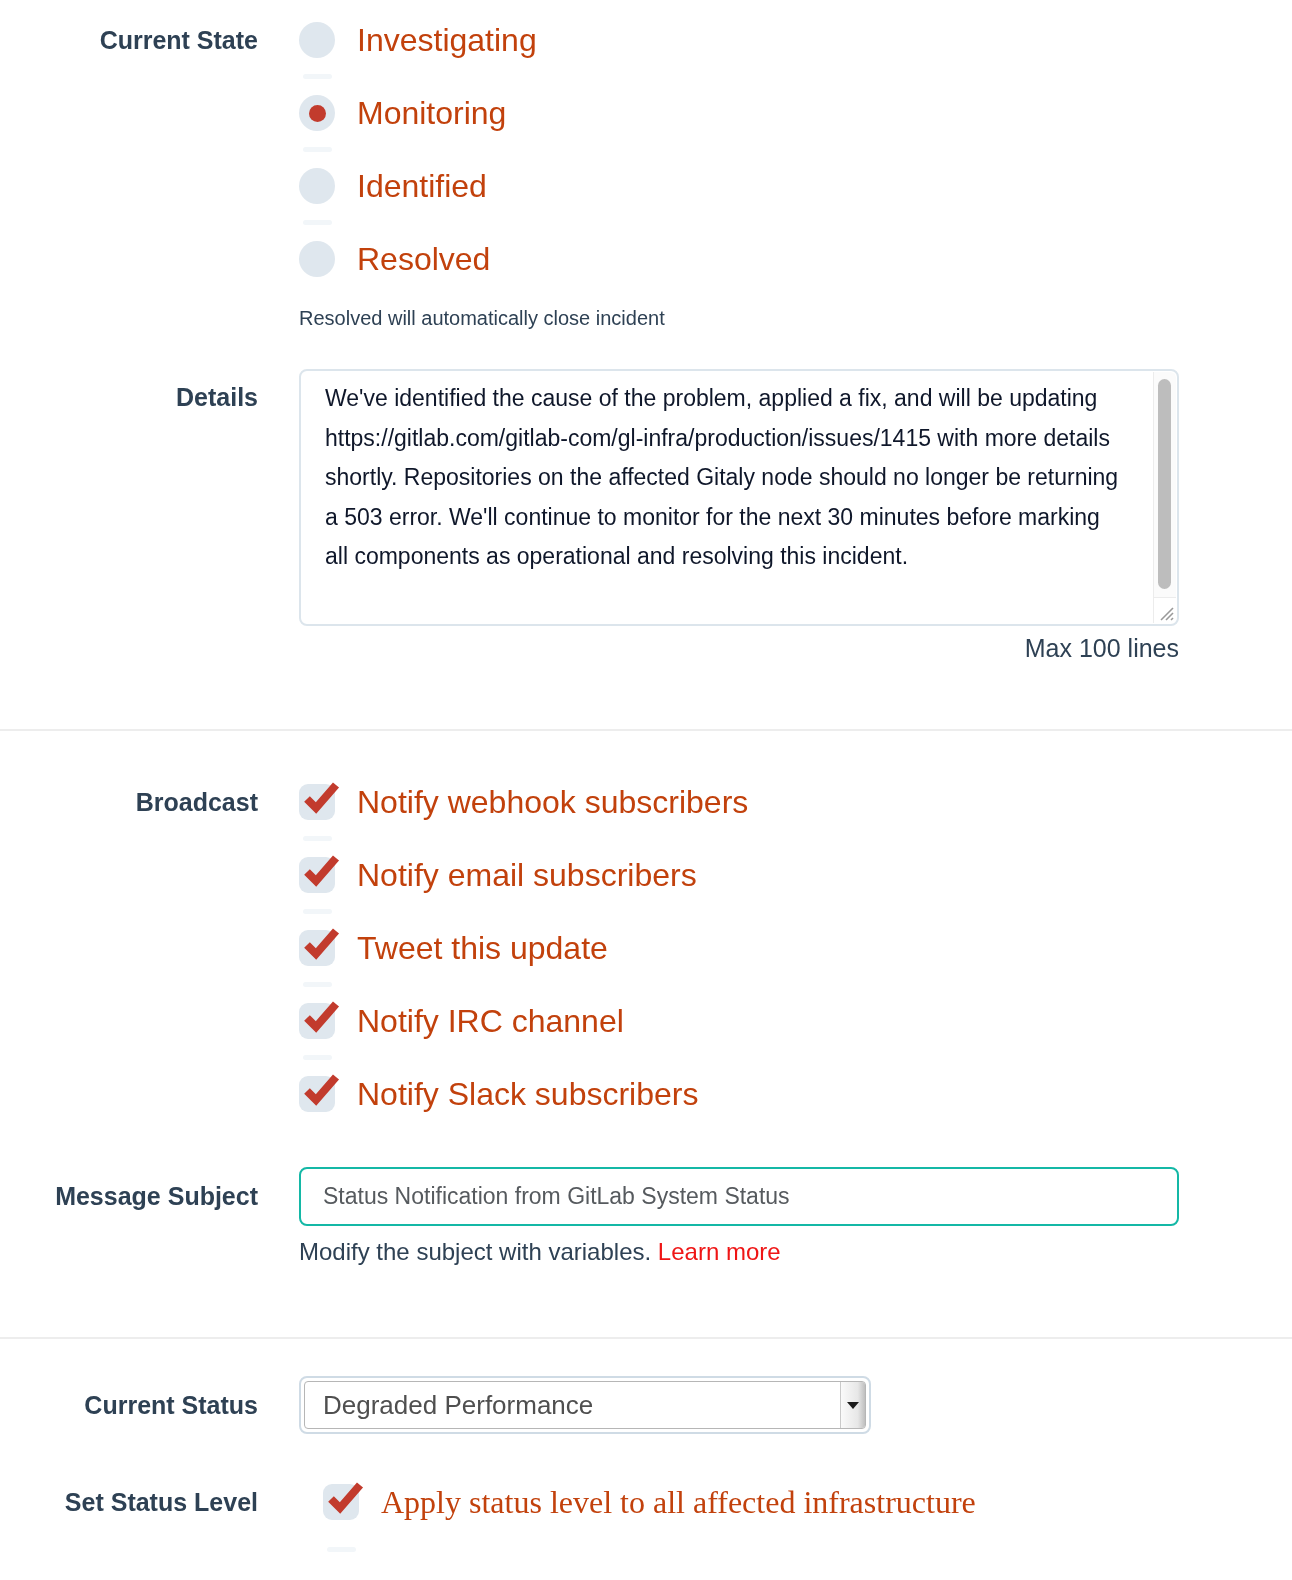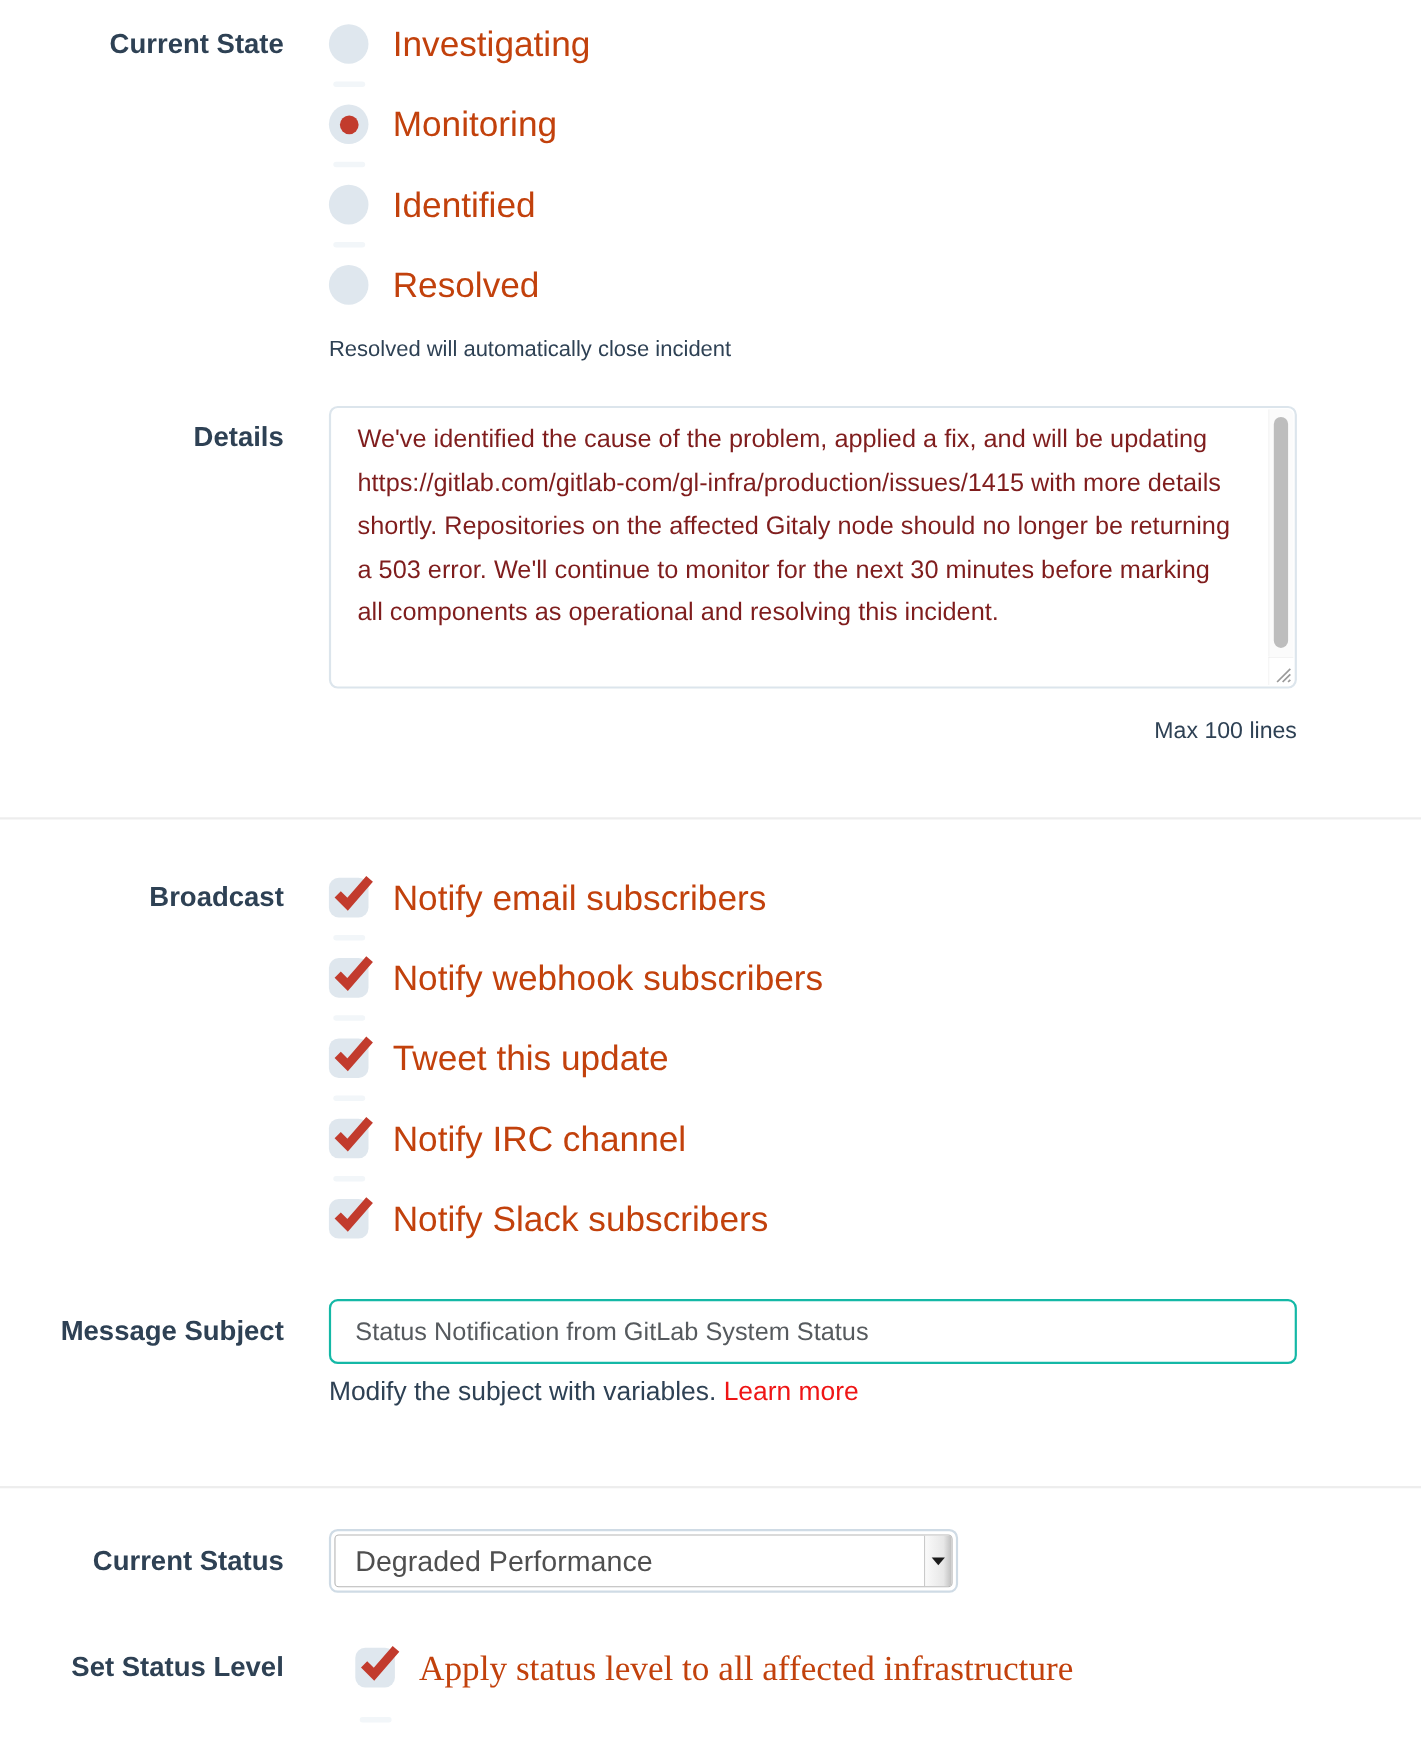--- a/index.html
+++ b/index.html
@@ -42,38 +42,38 @@
 
   
   .row-details { margin-top:39px; }
   .row-details .row-label { padding-top:10px; }
   .textarea-box {
     position:relative; width:880px; height:257px;
     border:2px solid #dce5ec; border-radius:8px; background:#fff;
   }
   .textarea-text {
     position:absolute; left:24px; top:8px; right:48px;
-    font-size:23px; line-height:39.5px; color:#7f1d1d;
+    font-size:23px; line-height:39.5px; color:#0f172a;
     overflow-wrap:break-word; word-break:break-word;
   }
   .scroll-track {
     position:absolute; top:1px; bottom:27px; right:1px; width:23px;
     background:#fbfbfb; border-left:1px solid #ececec; border-radius:0 6px 0 0;
   }
   .scroll-thumb {
     position:absolute; top:7px; left:4px; width:13px; bottom:8px;
     border-radius:7px; background:#bdbdbd;
   }
   .resize-grip {
     position:absolute; right:1px; bottom:1px; width:23px; height:26px;
     border-left:1px solid #ececec; border-top:1px solid #ececec;
     border-radius:0 0 6px 0; background:#fff;
     display:flex; align-items:flex-end; justify-content:flex-end;
   }
-  .max-lines { width:880px; text-align:right; margin-top:27px; font-size:21px; color:#2e4154; }
+  .max-lines { width:880px; text-align:right; margin-top:8px; font-size:25px; color:#2e4154; }
 
   .divider { height:2px; background:#ededed; }
   .divider-1 { margin-top:66px; }
   .divider-2 { margin-top:71px; }
 
   .row-broadcast { margin-top:53px; }
 
   
   .row-subject { margin-top:55px; }
   .row-subject .row-label { line-height:59px; }
@@ -170,29 +170,29 @@
   <section class="row row-broadcast">
     <div class="row-label">Broadcast</div>
     <div class="row-control">
       <div class="stack">
         <label class="option sep">
           <span class="checkbox">
             <svg width="40" height="37" viewBox="0 0 40 37">
                 <path d="M6 19 L15 28 L35 5" fill="none" stroke="#c23b2d" stroke-width="8"></path>
               </svg>
           </span>
+          <span class="option-text">Notify webhook subscribers</span>
+        </label>
+        <label class="option sep">
+          <span class="checkbox">
+            <svg width="40" height="37" viewBox="0 0 40 37">
+                <path d="M6 19 L15 28 L35 5" fill="none" stroke="#c23b2d" stroke-width="8"></path>
+              </svg>
+          </span>
           <span class="option-text">Notify email subscribers</span>
-        </label>
-        <label class="option sep">
-          <span class="checkbox">
-            <svg width="40" height="37" viewBox="0 0 40 37">
-                <path d="M6 19 L15 28 L35 5" fill="none" stroke="#c23b2d" stroke-width="8"></path>
-              </svg>
-          </span>
-          <span class="option-text">Notify webhook subscribers</span>
         </label>
         <label class="option sep">
           <span class="checkbox">
             <svg width="40" height="37" viewBox="0 0 40 37">
                 <path d="M6 19 L15 28 L35 5" fill="none" stroke="#c23b2d" stroke-width="8"></path>
               </svg>
           </span>
           <span class="option-text">Tweet this update</span>
         </label>
         <label class="option sep">

